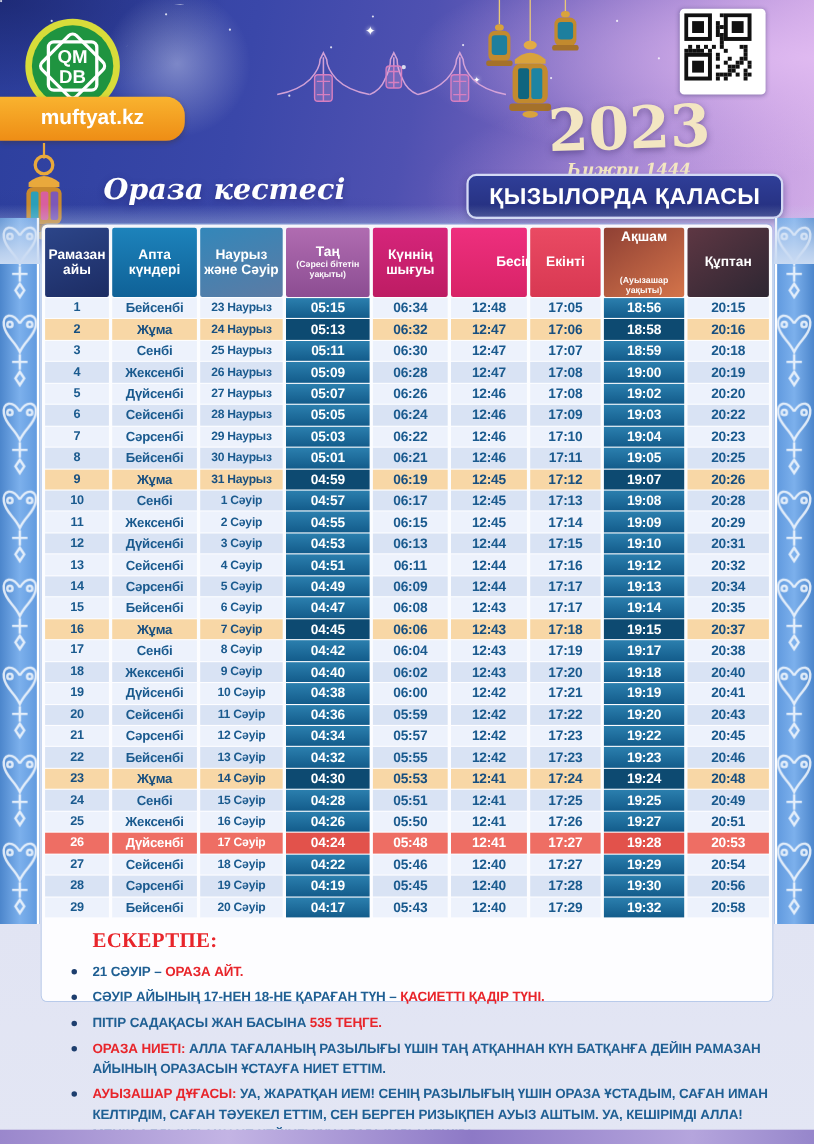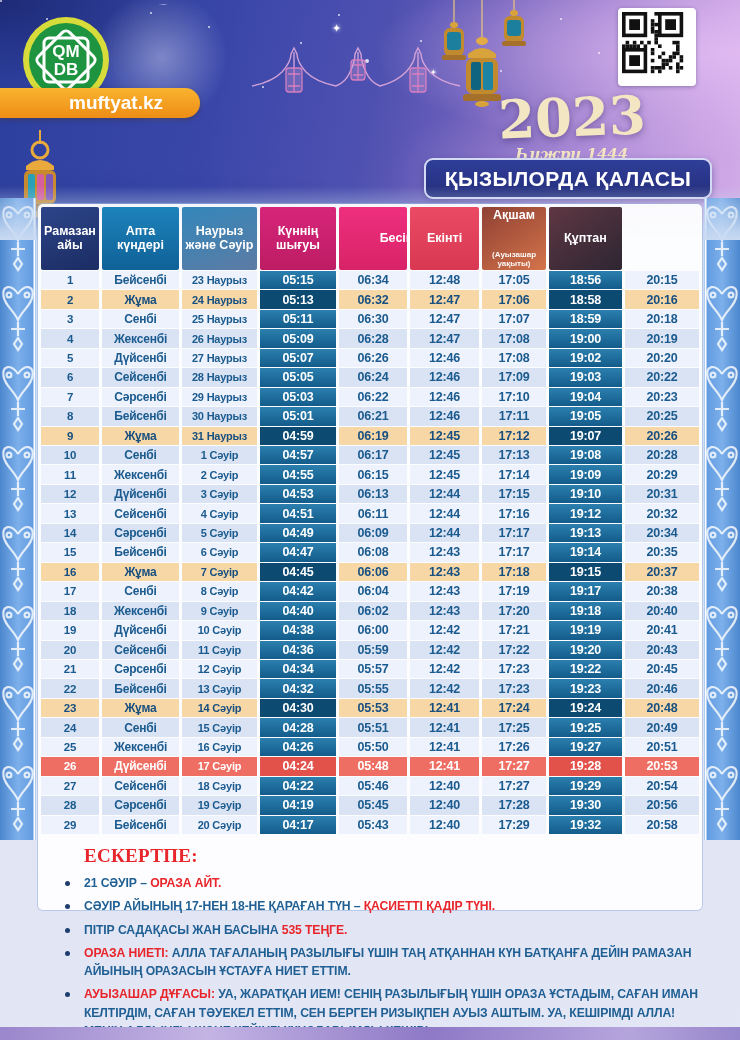--- a/index.html
+++ b/index.html
@@ -19,23 +19,23 @@
   .stars{position:absolute;left:0;top:0;width:2px;height:2px;border-radius:50%;background:#fff;
     box-shadow:208px 26px 0 0 #fff,338px 14px 0 0 #fff,366px 60px 0 1px #fff,66px 52px 0 0 #fff,
       262px 86px 0 0 #fff,420px 40px 0 0 #fff,560px 18px 0 0 #fff,150px 12px 0 0 #fff,
       500px 70px 0 0 #fff,598px 52px 0 0 #fff,46px 18px 0 0 #fff,300px 42px 0 0 #fff;opacity:.8;}
   .spark{position:absolute;color:#fff;font-size:11px;text-shadow:0 0 4px #fff;}
   .crescent-halo{position:absolute;left:86px;top:-12px;width:150px;height:140px;border-radius:50%;
     background:radial-gradient(circle,rgba(240,244,255,.38),transparent 65%);}
   .crescent{position:absolute;left:96px;top:0;}
   
   .logo{position:absolute;left:22px;top:16px;}
-  .ribbon{position:absolute;left:0;top:88px;width:168px;height:30px;border-radius:0 17px 17px 0;
+  .ribbon{position:absolute;left:0;top:88px;width:168px;height:40px;border-radius:0 17px 17px 0;
     background:linear-gradient(180deg,#f9b32f,#ee8d15);display:flex;align-items:center;justify-content:center;
-    color:#fff;font-size:19px;font-weight:800;box-shadow:0 2px 5px rgba(70,50,20,.35);padding-left:32px;}
+    color:#fff;font-size:19px;font-weight:800;box-shadow:0 2px 5px rgba(70,50,20,.35);}
   .left-lantern{position:absolute;left:14px;top:130px;}
   .arches{position:absolute;left:250px;top:42px;}
   .gold-lanterns{position:absolute;left:426px;top:-2px;}
   
   .title{position:absolute;left:112px;top:82px;width:380px;text-align:center;
     font-family:"DejaVu Serif",serif;font-style:italic;font-weight:700;font-size:58px;color:#fff;
     text-shadow:0 3px 10px rgba(35,35,115,.55);}
   .subtitle{position:absolute;left:94px;top:158px;font-family:"DejaVu Serif",serif;font-style:italic;
     font-weight:700;font-size:26px;color:#fff;text-shadow:0 2px 6px rgba(35,35,115,.5);}
   .year{position:absolute;left:494px;top:86px;width:156px;text-align:center;
@@ -174,20 +174,21 @@
     <circle cx="26" cy="20" r="8" fill="none" stroke="#e9a93c" stroke-width="3"></circle>
     <path d="M12,36 Q26,24 40,36 L40,40 L12,40 Z" fill="#e9a93c"></path>
     <rect x="10" y="40" width="32" height="34" rx="6" fill="#c98a2d"></rect>
     <rect x="14" y="44" width="7" height="26" rx="2" fill="#2a9fb8"></rect>
     <rect x="23" y="44" width="7" height="26" rx="2" fill="#d85f9e"></rect>
     <rect x="32" y="44" width="7" height="26" rx="2" fill="#7d58b8"></rect>
     <rect x="8" y="74" width="36" height="6" rx="3" fill="#a5712a"></rect>
     <ellipse cx="26" cy="84" rx="7" ry="4" fill="#e9a93c"></ellipse>
   </svg>
 
+  <div class="subtitle">Ораза кестесі</div>
   <div class="year">2023</div>
   <div class="hijri">Һижри 1444 жыл</div>
   <div class="city">
     <span>ҚЫЗЫЛОРДА ҚАЛАСЫ</span>
   </div>
 
   <div class="qrbox"><svg id="qr" width="62" height="62" viewBox="0 0 62 62">
         <rect x="32.4" y="0" width="3.6" height="3.6" fill="#111"></rect>
         <rect x="28.8" y="7.2" width="3.6" height="3.6" fill="#111"></rect>
         <rect x="28.8" y="10.8" width="3.6" height="3.6" fill="#111"></rect>
@@ -300,20 +301,24 @@
       <div class="prow phead">
         <div class="hcell hc0">
           <div class="hlabel">Рамазан айы</div>
         </div>
         <div class="hcell hc1">
           <div class="hlabel">Апта күндері</div>
         </div>
         <div class="hcell hc2">
           <div class="hlabel">Наурыз және Сәуір</div>
         </div>
+        <div class="hcell hc3">
+          <div class="hlabel">Таң</div>
+          <div class="hsub">(Сәресі бітетін уақыты)</div>
+        </div>
         <div class="hcell hc4">
           <div class="hlabel">Күннің шығуы</div>
         </div>
         <div class="hcell hc5">
           <div class="hlabel">Бесін</div>
         </div>
         <div class="hcell hc6">
           <div class="hlabel">Екінті</div>
         </div>
         <div class="hcell hc7">

